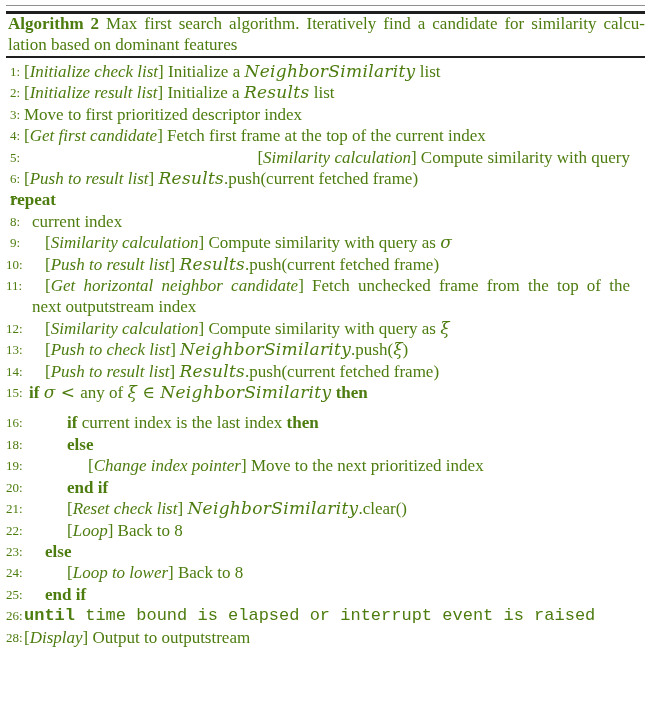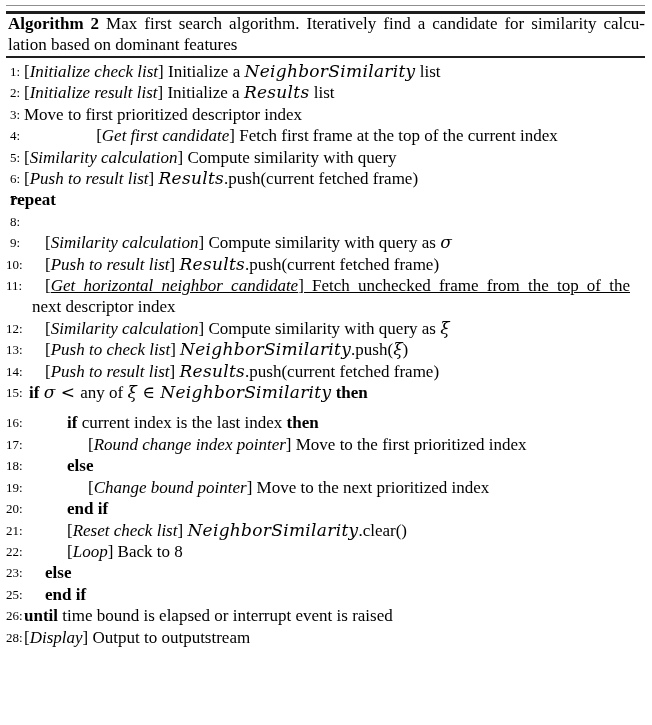--- a/index.html
+++ b/index.html
@@ -3,21 +3,21 @@
 <meta charset="utf-8">
 <style>
   html, body { margin: 0; padding: 0; background: #ffffff; }
   #page {
     position: relative;
     width: 652px;
     height: 658px;
     background: #ffffff;
     font-family: "Liberation Serif", serif;
     font-size: 17px;
-    color: #000000;
+    color: #4d7c0f;
     overflow: hidden;
   }
   .hrule { position: absolute; left: 6px; width: 639px; }
   #rule-top-thin    { top: 5px;   height: 1px;   background: #8f8f8f; }
   #rule-top-thick   { top: 11px;  height: 2.5px; background: #1f1f1f; }
   #rule-mid         { top: 56px;  height: 2px;   background: #1f1f1f; }
   #rule-bot-thin    { top: 706px; height: 1px;   background: #9a9a9a; }
   #rule-bot-thick   { top: 710px; height: 2px;   background: #4a4a4a; }
 
   #caption {
@@ -81,64 +81,65 @@
         </div>
       </div>
       <div class="line">
         <span class="num">3:</span>
         <div class="txt" style="margin-left: 18px;">
           <div class="fl"><span>Move to first prioritized descriptor index</span></div>
         </div>
       </div>
       <div class="line">
         <span class="num">4:</span>
-        <div class="txt" style="margin-left: 18px; text-align: center;">
+        <div class="txt" style="margin-left: 18px;">
           <div class="fl"><span>[</span><span class="it">Get first candidate</span><span>] Fetch first frame at the top of the current index</span></div>
         </div>
       </div>
       <div class="line">
         <span class="num">5:</span>
-        <div class="txt" style="margin-left: 18px;">
+        <div class="txt" style="margin-left: 18px; text-align: right;">
           <div class="fl"><span>[</span><span class="it">Similarity calculation</span><span>] Compute similarity with query</span></div>
         </div>
       </div>
       <div class="line">
         <span class="num">6:</span>
         <div class="txt" style="margin-left: 18px;">
           <div class="fl"><span>[</span><span class="it">Push to result list</span><span>] </span><span class="math">Results</span><span>.push(current fetched frame)</span></div>
         </div>
       </div>
       <div class="line">
         <span class="num">7:</span>
         <div class="txt" style="margin-left: 4px;">
           <div class="fl"><span class="kw">repeat</span></div>
         </div>
       </div>
       <div class="line">
         <span class="num">8:</span>
         <div class="txt" style="margin-left: 26px;">
+          <div class="cl">current index</div>
         </div>
       </div>
       <div class="line">
         <span class="num">9:</span>
         <div class="txt" style="margin-left: 39px;">
           <div class="fl"><span>[</span><span class="it">Similarity calculation</span><span>] Compute similarity with query as </span><span class="greek">σ</span></div>
         </div>
       </div>
       <div class="line">
         <span class="num">10:</span>
         <div class="txt" style="margin-left: 39px;">
           <div class="fl"><span>[</span><span class="it">Push to result list</span><span>] </span><span class="math">Results</span><span>.push(current fetched frame)</span></div>
         </div>
       </div>
       <div class="line">
         <span class="num">11:</span>
         <div class="txt" style="margin-left: 26px;">
-          <div class="fl jforce" style="text-indent: 13px; text-decoration: underline;"><span>[</span><span class="it">Get horizontal neighbor candidate</span><span>] Fetch unchecked frame from the top of the</span></div>
-          <div class="cl">next descriptor index</div>
+          <div class="fl jforce" style="text-indent: 13px;"><span>[</span><span class="it">Get horizontal neighbor candidate</span><span>] Fetch unchecked frame from the top of the</span></div>
+          <div class="cl">next outputstream index</div>
         </div>
       </div>
       <div class="line">
         <span class="num">12:</span>
         <div class="txt" style="margin-left: 39px;">
           <div class="fl"><span>[</span><span class="it">Similarity calculation</span><span>] Compute similarity with query as </span><span class="greek">ξ</span></div>
         </div>
       </div>
       <div class="line">
         <span class="num">13:</span>
@@ -158,35 +159,29 @@
           <div class="fl"><span class="kw">if </span><span class="greek">σ</span><span class="sym"> &lt; </span><span>any of </span><span class="greek">ξ</span><span class="sym"> ∈ </span><span class="math">NeighborSimilarity</span><span class="kw"> then</span></div>
         </div>
       </div>
       <div class="line">
         <span class="num">16:</span>
         <div class="txt" style="margin-left: 61px; margin-top: 9px;">
           <div class="fl"><span class="kw">if </span><span>current index is the last index</span><span class="kw"> then</span></div>
         </div>
       </div>
       <div class="line">
-        <span class="num">17:</span>
-        <div class="txt" style="margin-left: 82px;">
-          <div class="fl"><span>[</span><span class="it">Round change index pointer</span><span>] Move to the first prioritized index</span></div>
-        </div>
-      </div>
-      <div class="line">
         <span class="num">18:</span>
         <div class="txt" style="margin-left: 61px;">
           <div class="fl"><span class="kw">else</span></div>
         </div>
       </div>
       <div class="line">
         <span class="num">19:</span>
         <div class="txt" style="margin-left: 82px;">
-          <div class="fl"><span>[</span><span class="it">Change bound pointer</span><span>] Move to the next prioritized index</span></div>
+          <div class="fl"><span>[</span><span class="it">Change index pointer</span><span>] Move to the next prioritized index</span></div>
         </div>
       </div>
       <div class="line">
         <span class="num">20:</span>
         <div class="txt" style="margin-left: 61px;">
           <div class="fl"><span class="kw">end if</span></div>
         </div>
       </div>
       <div class="line">
         <span class="num">21:</span>
@@ -200,28 +195,34 @@
           <div class="fl"><span>[</span><span class="it">Loop</span><span>] Back to 8</span></div>
         </div>
       </div>
       <div class="line">
         <span class="num">23:</span>
         <div class="txt" style="margin-left: 39px;">
           <div class="fl"><span class="kw">else</span></div>
         </div>
       </div>
       <div class="line">
+        <span class="num">24:</span>
+        <div class="txt" style="margin-left: 61px;">
+          <div class="fl"><span>[</span><span class="it">Loop to lower</span><span>] Back to 8</span></div>
+        </div>
+      </div>
+      <div class="line">
         <span class="num">25:</span>
         <div class="txt" style="margin-left: 39px;">
           <div class="fl"><span class="kw">end if</span></div>
         </div>
       </div>
       <div class="line">
         <span class="num">26:</span>
-        <div class="txt" style="margin-left: 18px;">
+        <div class="txt" style="margin-left: 18px; font-family: Liberation Mono, monospace;">
           <div class="fl"><span class="kw">until </span><span>time bound is elapsed or interrupt event is raised</span></div>
         </div>
       </div>
       <div class="line">
         <span class="num">28:</span>
         <div class="txt" style="margin-left: 18px;">
           <div class="fl"><span>[</span><span class="it">Display</span><span>] Output to outputstream</span></div>
         </div>
       </div>
     </div>

